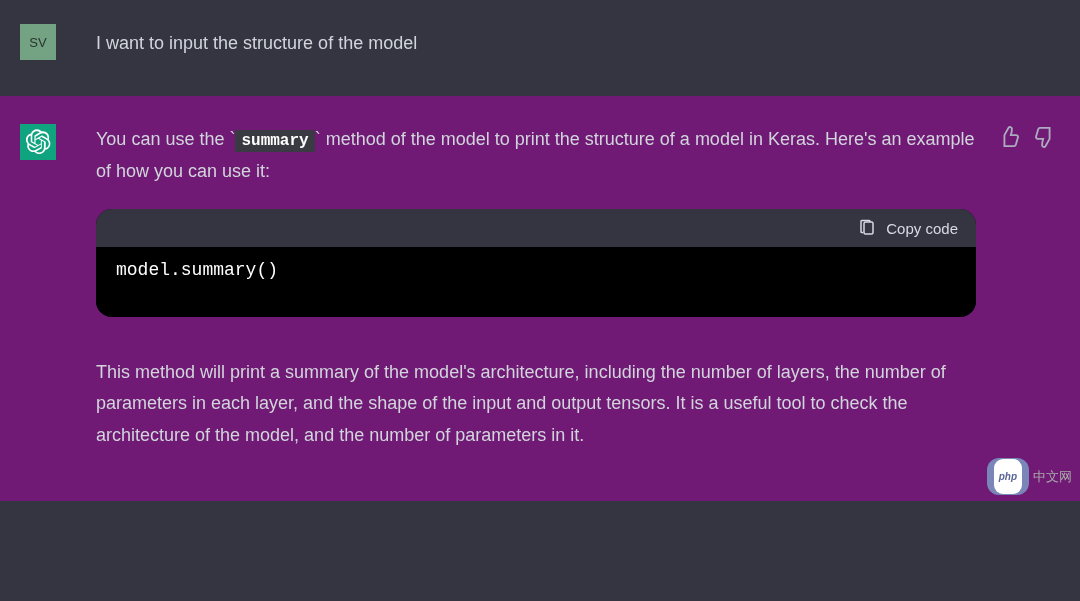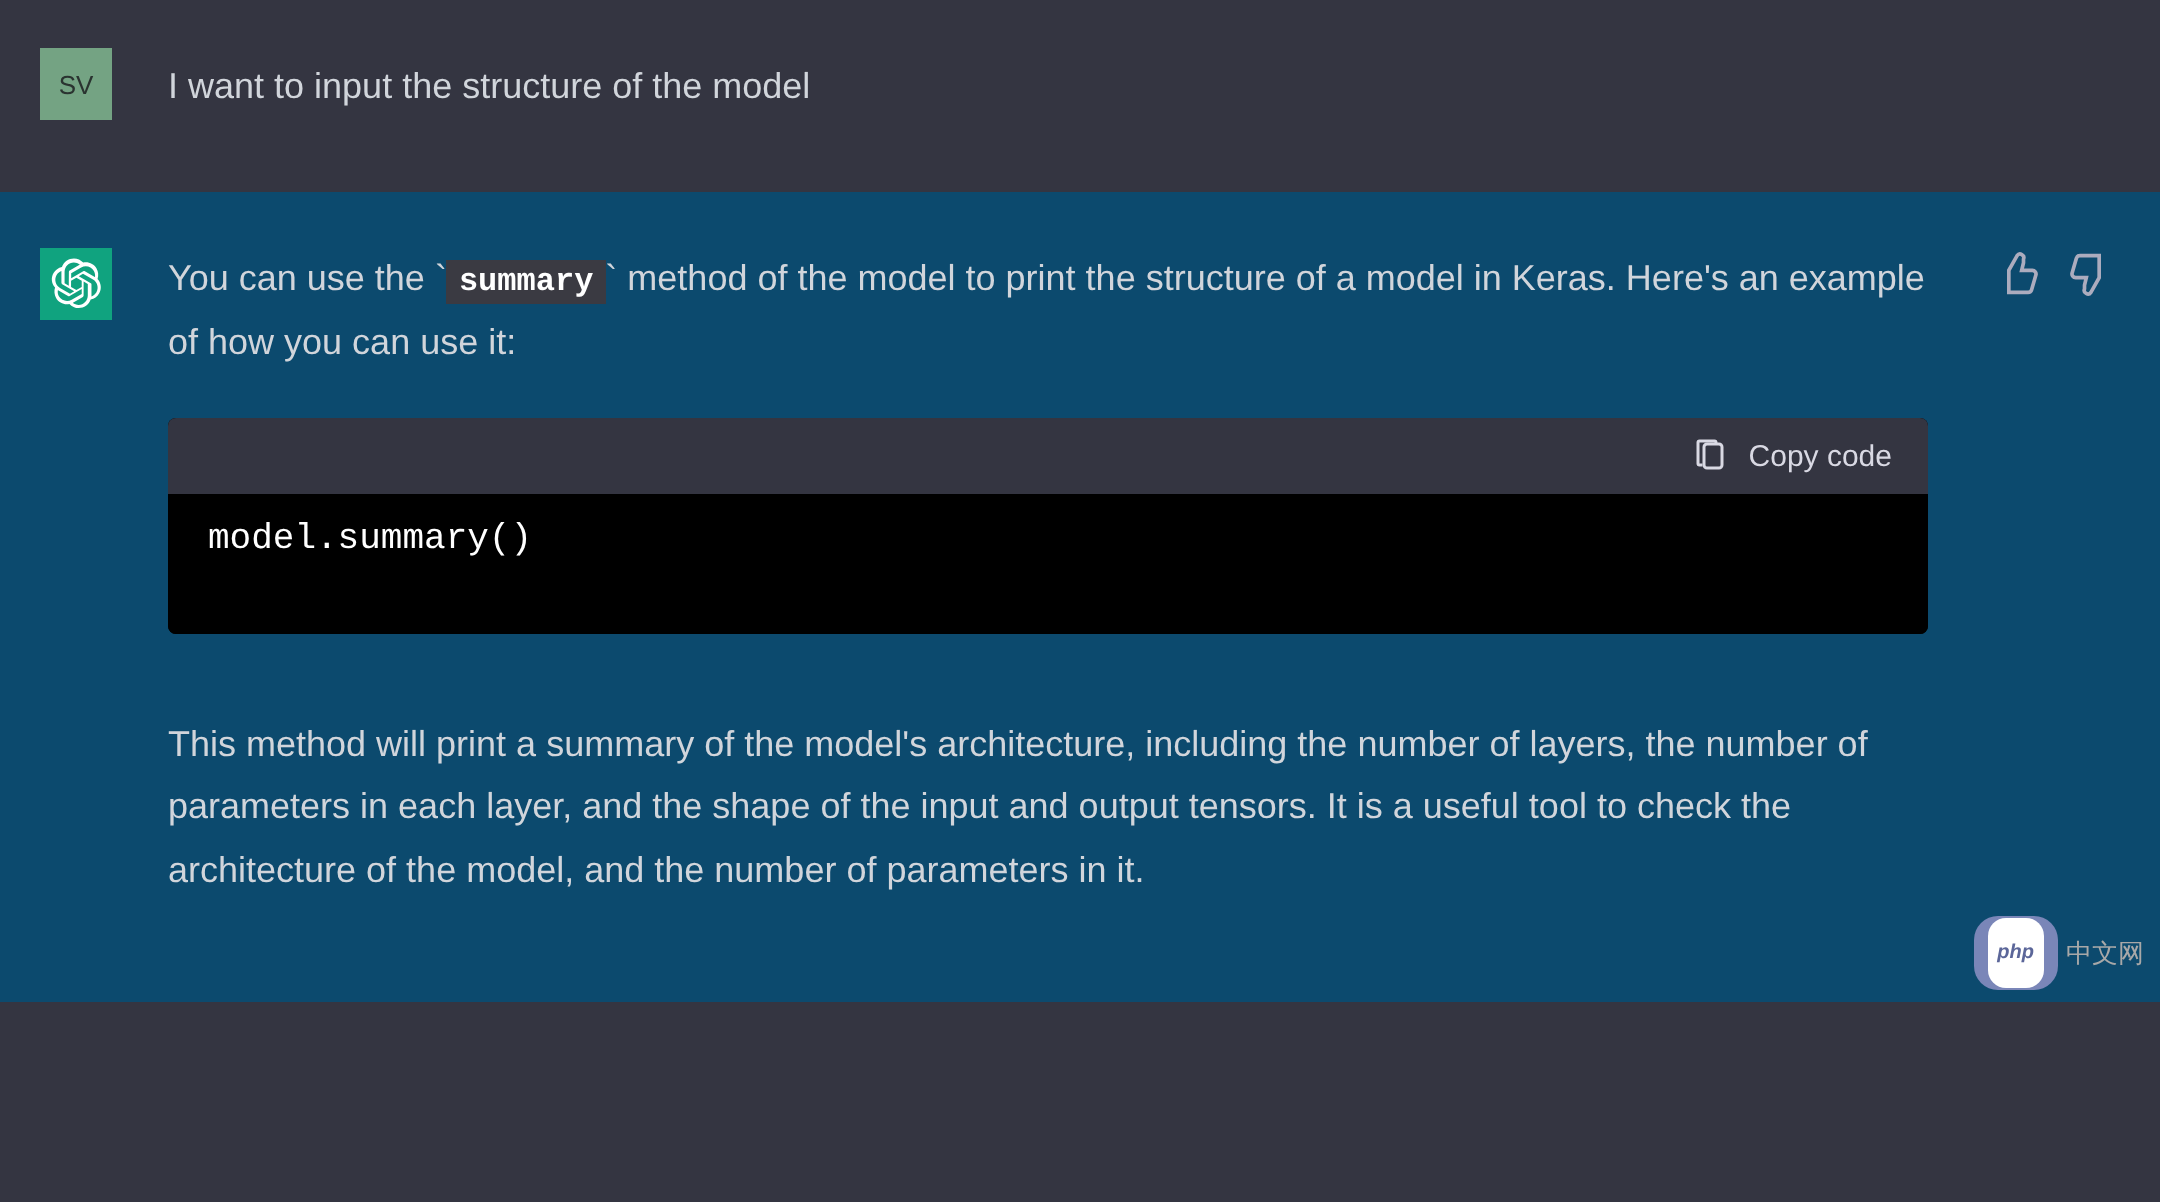--- a/index.html
+++ b/index.html
@@ -11,28 +11,28 @@
       font-family: -apple-system, BlinkMacSystemFont, "Segoe UI", Helvetica, Arial, sans-serif;
       background: #343541;
       color: #ececf1;
       width: 1080px;
       height: 601px;
       overflow: hidden;
     }
     .message-row {
       display: flex;
       padding: 24px 20px;
-      gap: 28px;
+      gap: 40px;
     }
     .user-row {
       background: #343541;
       padding-bottom: 36px;
     }
     .assistant-row {
-      background: #0c4a6e;
+      background: #701a75;
       padding-top: 28px;
       padding-bottom: 50px;
       position: relative;
     }
     .avatar {
       width: 36px;
       height: 36px;
       flex-shrink: 0;
       display: flex;
       align-items: center;
@@ -65,21 +65,21 @@
     .inline-code {
       background: #3a3a42;
       padding: 2px 6px;
       font-family: "SFMono-Regular", Consolas, "Liberation Mono", Menlo, monospace;
       font-size: 16px;
       font-weight: 700;
       color: #ffffff;
     }
     .code-block {
       margin: 22px 0 40px 0;
-      border-radius: 4px;
+      border-radius: 16px;
       overflow: hidden;
       background: #000000;
     }
     .code-header {
       background: #343541;
       display: flex;
       justify-content: flex-end;
       align-items: center;
       padding: 10px 18px;
     }

